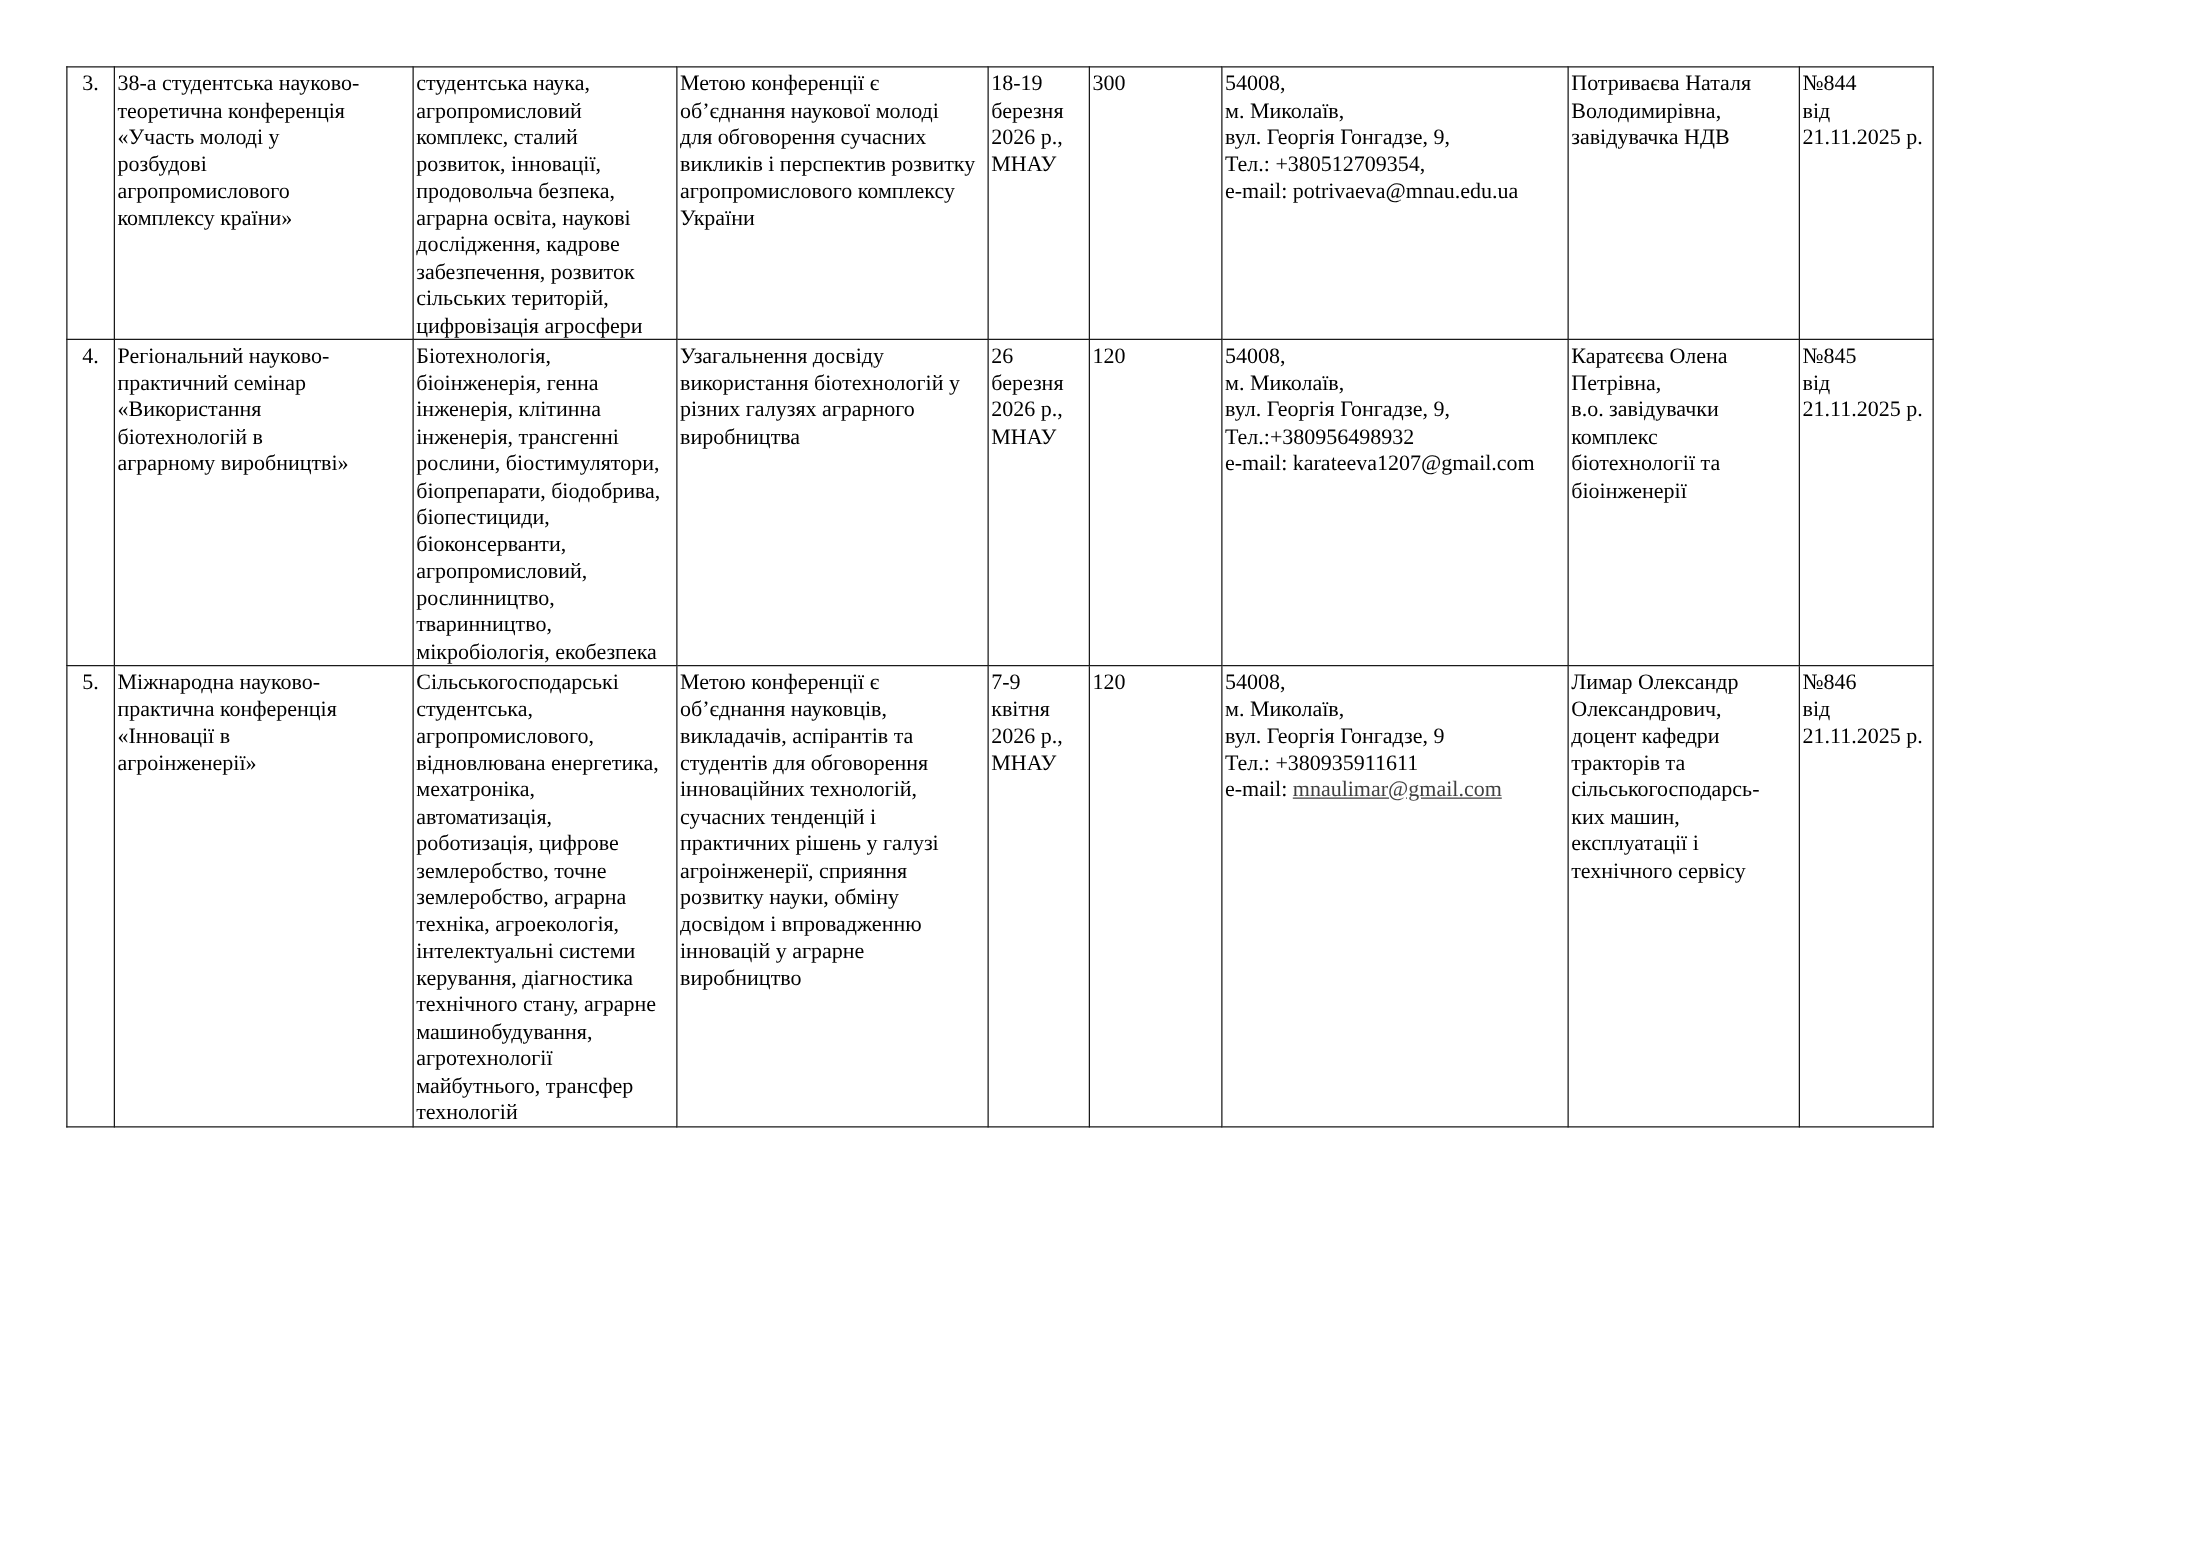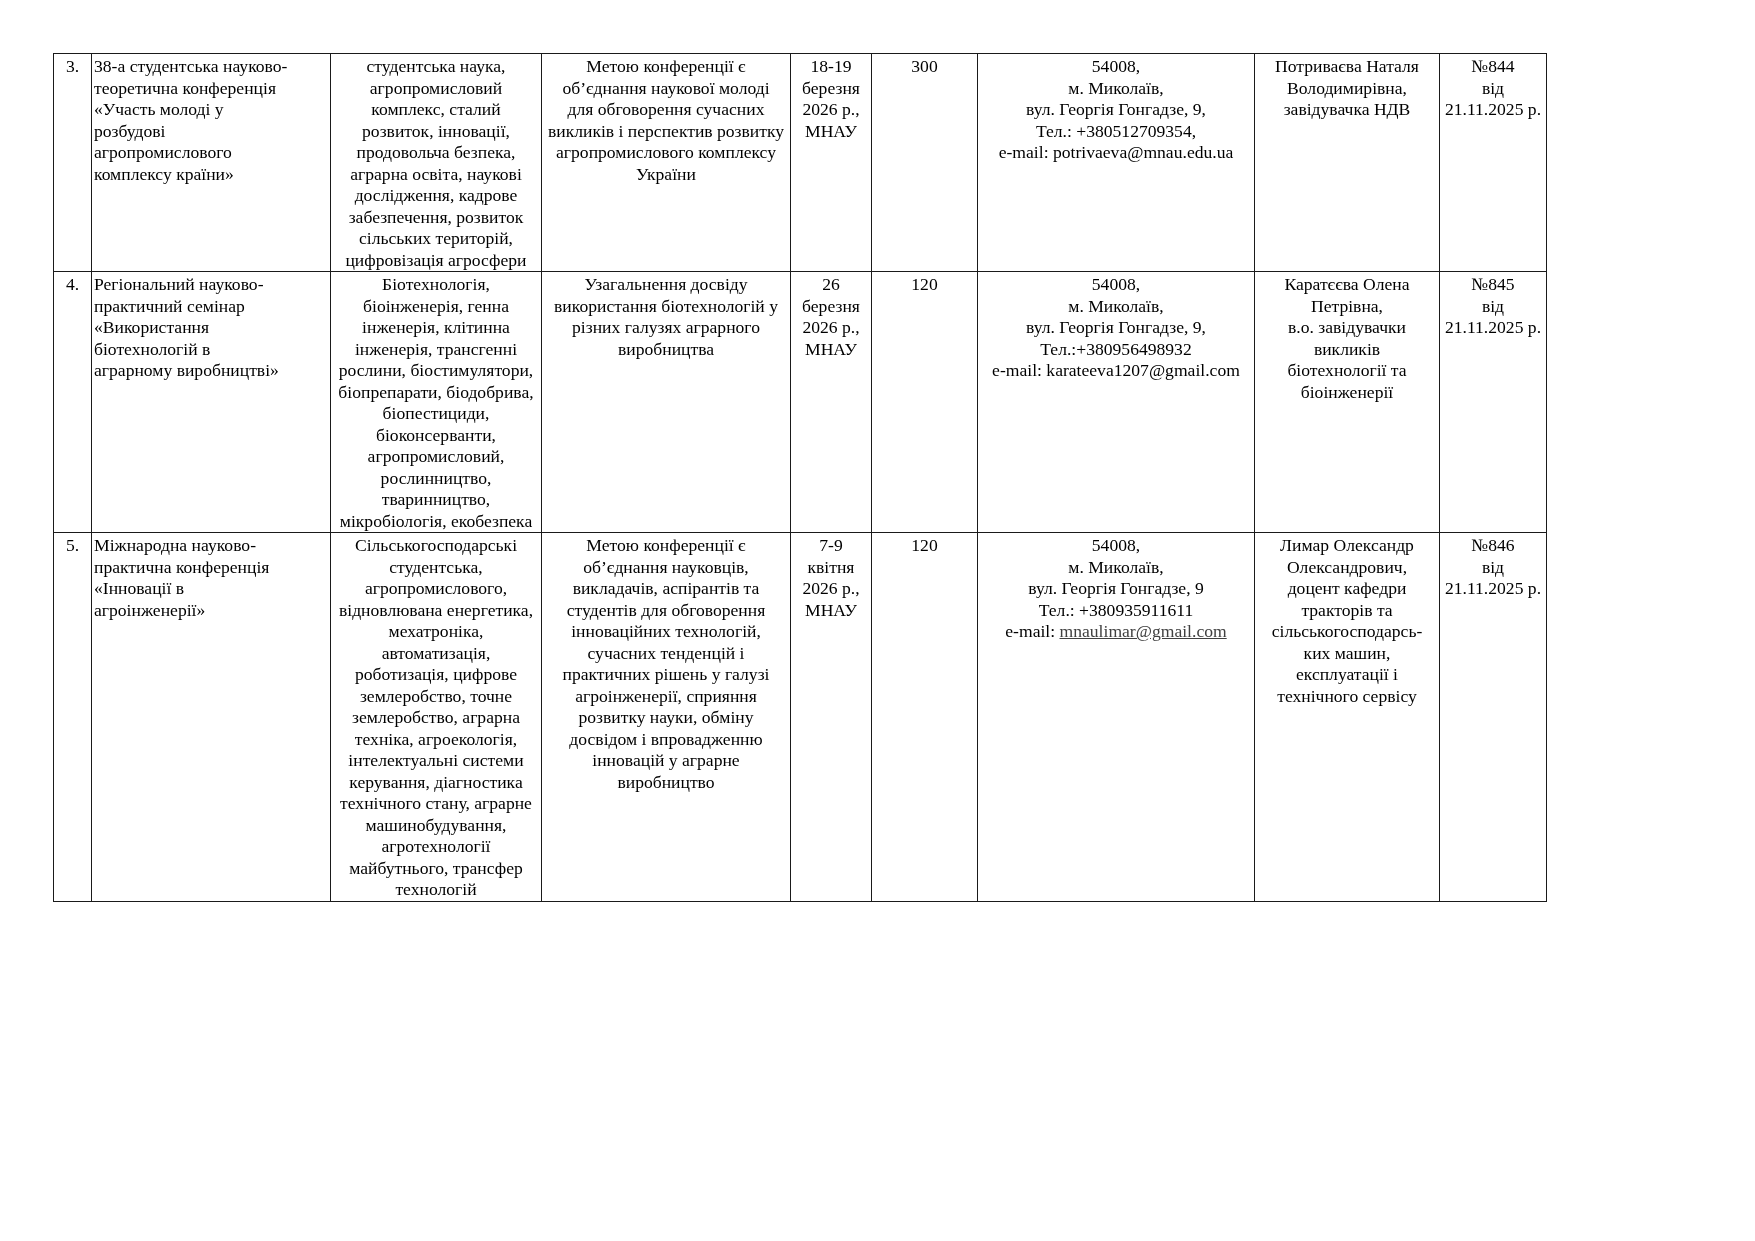--- a/index.html
+++ b/index.html
@@ -4,21 +4,21 @@
   <style>
     html, body { margin: 0; padding: 0; background: #ffffff; }
     body { width: 1755px; height: 1241px; position: relative; overflow: hidden;
            font-family: "Liberation Serif", "DejaVu Serif", serif; color: #000; }
     table.doc { position: absolute; left: 53px; top: 53px; border-collapse: collapse;
                 table-layout: fixed; width: 1493px; font-size: 17.6px; line-height: 21.5px; }
     table.doc td { border: 1.3px solid #1a1a1a; vertical-align: top; padding: 2px 2px 0 2px;
                    overflow: hidden; }
     td.num { text-align: center; padding-left: 0; }
     td.left { text-align: left; padding-left: 10px; }
-    td.center { text-align: center; }
+    td.center { }
     .line { display: block; white-space: nowrap; }
     .bold { font-weight: normal; }
     a.mail { color: #404040; text-decoration: underline; }
     tr.r3 td { height: 209px; }
     tr.r4 td { height: 252px; }
     tr.r5 td { height: 359px; }
   </style>
 </head>
 <body>
 
@@ -130,21 +130,21 @@
           <span class="line">54008,</span>
           <span class="line">м. Миколаїв,</span>
           <span class="line">вул. Георгія Гонгадзе, 9,</span>
           <span class="line">Тел.:+380956498932</span>
           <span class="line"><span>e-mail: </span><span>karateeva1207@gmail.com</span></span>
         </td>
         <td class="center">
           <span class="line">Каратєєва Олена</span>
           <span class="line">Петрівна,</span>
           <span class="line">в.о. завідувачки</span>
-          <span class="line">викликів</span>
+          <span class="line">комплекс</span>
           <span class="line">біотехнології та</span>
           <span class="line">біоінженерії</span>
         </td>
         <td class="center">
           <span class="line">№845</span>
           <span class="line">від</span>
           <span class="line">21.11.2025 р.</span>
         </td>
       </tr>
     <tr class="r5">

